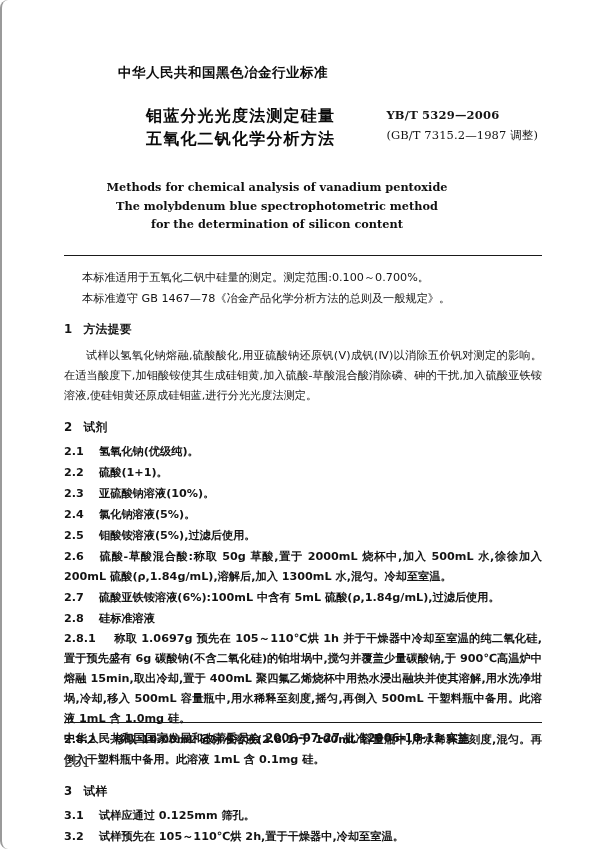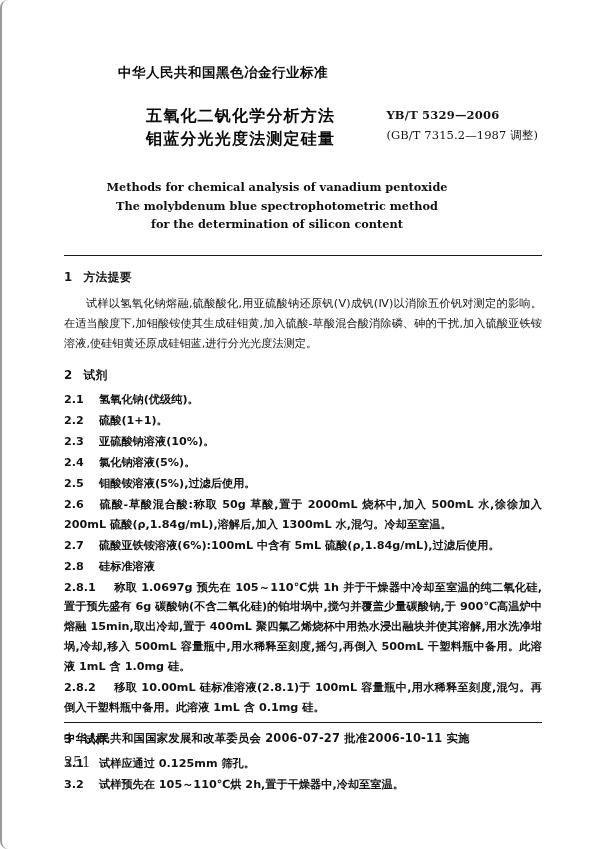--- a/index.html
+++ b/index.html
@@ -190,37 +190,41 @@
 </head>
 <body>
 
 <div class="page">
   <div class="content">
 
     <div class="org-line">中华人民共和国黑色冶金行业标准</div>
 
     <div class="title-row">
       <div class="title-block">
+        <div class="title-main">钼蓝分光光度法测定硅量</div>
         <div class="title-main">五氧化二钒化学分析方法</div>
-        <div class="title-main">钼蓝分光光度法测定硅量</div>
       </div>
       <div class="std-block">
         <div class="std-no">YB/T 5329—2006</div>
         <div class="std-sub">(GB/T 7315.2—1987 调整)</div>
       </div>
     </div>
 
     <div class="en-title">
       <div>Methods for chemical analysis of vanadium pentoxide</div>
       <div>The molybdenum blue spectrophotometric method</div>
       <div>for the determination of silicon content</div>
     </div>
 
     <hr class="rule rule-top">
 
+    <div class="intro">
+      <p>本标准适用于五氧化二钒中硅量的测定。测定范围:0.100～0.700%。</p>
+      <p>本标准遵守 GB 1467—78《冶金产品化学分析方法的总则及一般规定》。</p>
+    </div>
 
     <h2 class="section">
       <span class="num">1</span><span>方法提要</span>
     </h2>
     <p class="para indent">试样以氢氧化钠熔融,硫酸酸化,用亚硫酸钠还原钒(Ⅴ)成钒(Ⅳ)以消除五价钒对测定的影响。在适当酸度下,加钼酸铵使其生成硅钼黄,加入硫酸-草酸混合酸消除磷、砷的干扰,加入硫酸亚铁铵溶液,使硅钼黄还原成硅钼蓝,进行分光光度法测定。</p>
 
     <h2 class="section">
       <span class="num">2</span><span>试剂</span>
     </h2>
 

